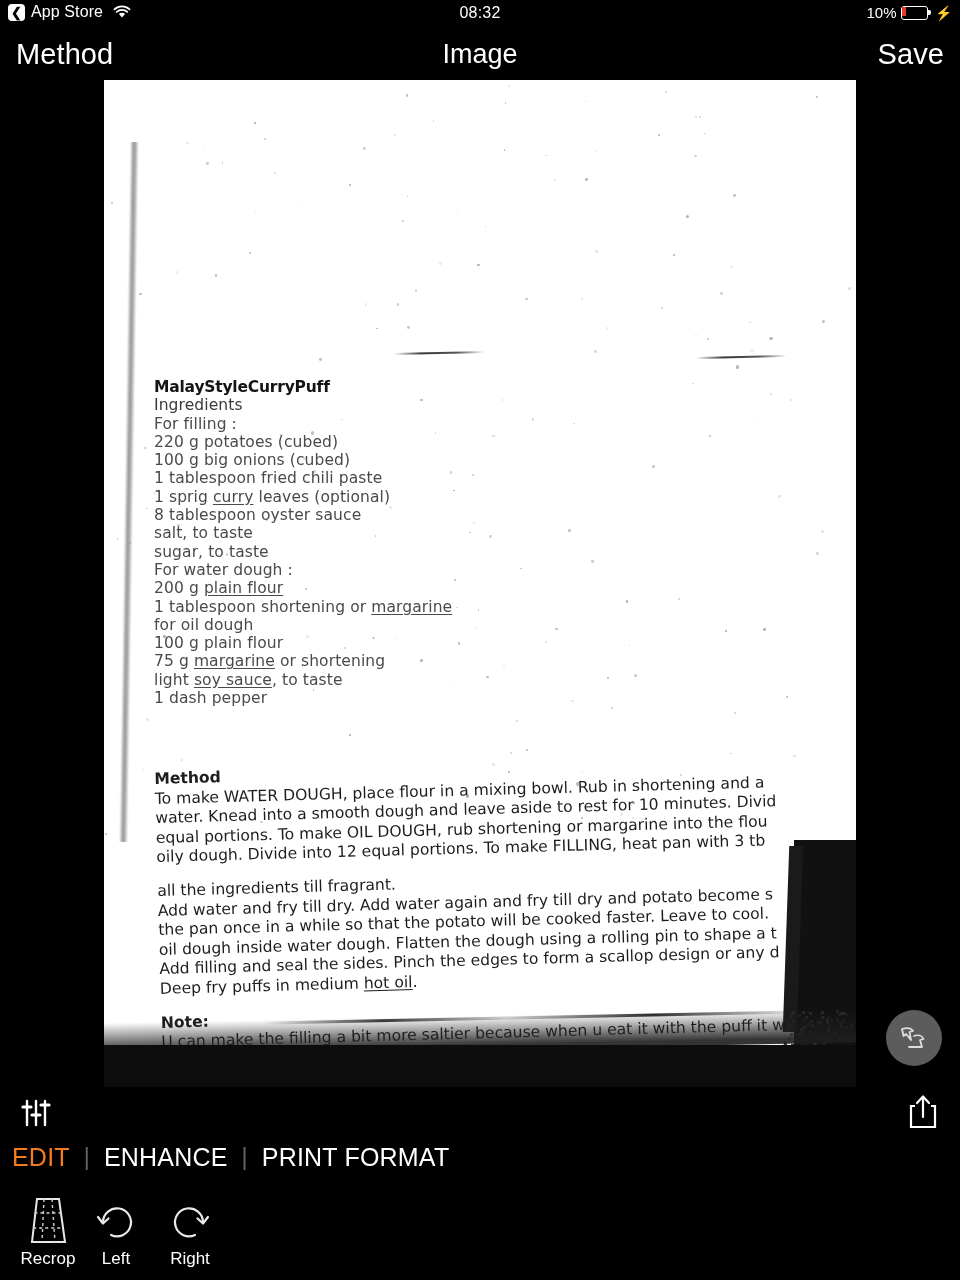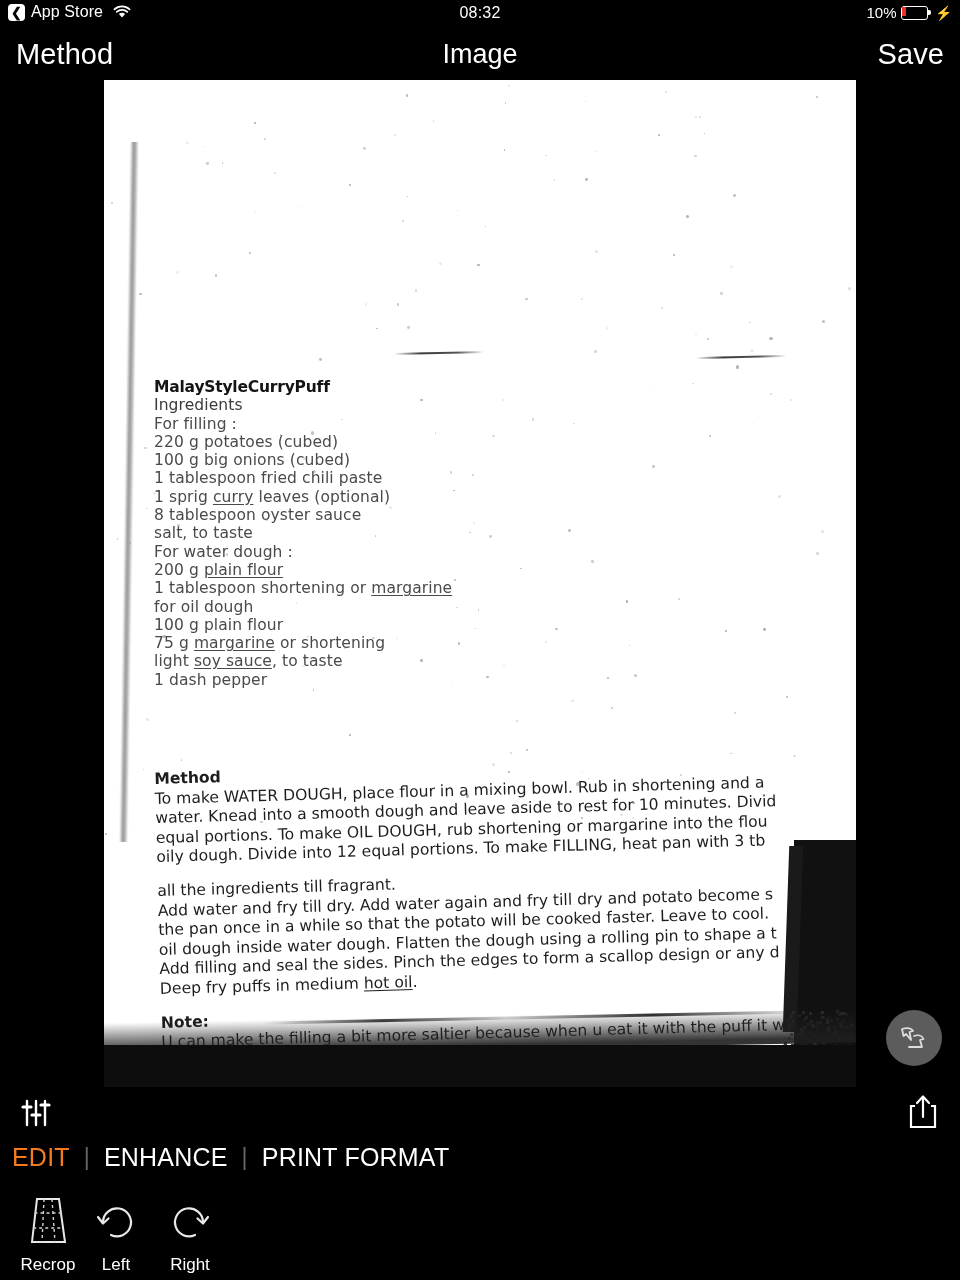--- a/index.html
+++ b/index.html
@@ -159,21 +159,21 @@
   .tab:first-child { padding-left: 0; }
   .tab.active { color: #f47b1f; }
   .tab-sep { color: #666; font-size: 23px; padding-right: 14px; }
 
   .tools { position: absolute; top: 105px; left: 0; width: 960px; height: 90px; }
   .tool {
     position: absolute; width: 96px; text-align: center;
     background: none; border: none; cursor: pointer; padding: 0;
   }
   .tool .glyph { height: 56px; display: flex; align-items: center; justify-content: center; }
-  .tool .lbl { color: #fff; font-size: 17px; margin-top: 6px; display: block; }
+  .tool .lbl { color: #fff; font-size: 17px; display: block; }
   .tool-recrop { left: 0px; }
   .tool-left   { left: 68px; }
   .tool-right  { left: 142px; }
 </style>
 </head>
 <body>
 
 <div id="app">
 
   <div class="statusbar">
@@ -217,20 +217,21 @@
         <div class="ing-block" id="ing-block">
             <div class="ln heavy">MalayStyleCurryPuff</div>
             <div class="ln head">Ingredients</div>
             <div class="ln ">For filling :</div>
             <div class="ln ">220 g potatoes (cubed)</div>
             <div class="ln ">100 g big onions (cubed)</div>
             <div class="ln ">1 tablespoon fried chili paste</div>
             <div class="ln ">1 sprig <span class="u">curry</span> leaves (optional)</div>
             <div class="ln ">8 tablespoon oyster sauce</div>
             <div class="ln ">salt, to taste</div>
+            <div class="ln ">sugar, to taste</div>
             <div class="ln ">For water dough :</div>
             <div class="ln ">200 g <span class="u">plain flour</span></div>
             <div class="ln ">1 tablespoon shortening or <span class="u">margarine</span></div>
             <div class="ln ">for oil dough</div>
             <div class="ln ">100 g plain flour</div>
             <div class="ln ">75 g <span class="u">margarine</span> or shortening</div>
             <div class="ln ">light <span class="u">soy sauce</span>, to taste</div>
             <div class="ln ">1 dash pepper</div>
           </div>
       </div>

